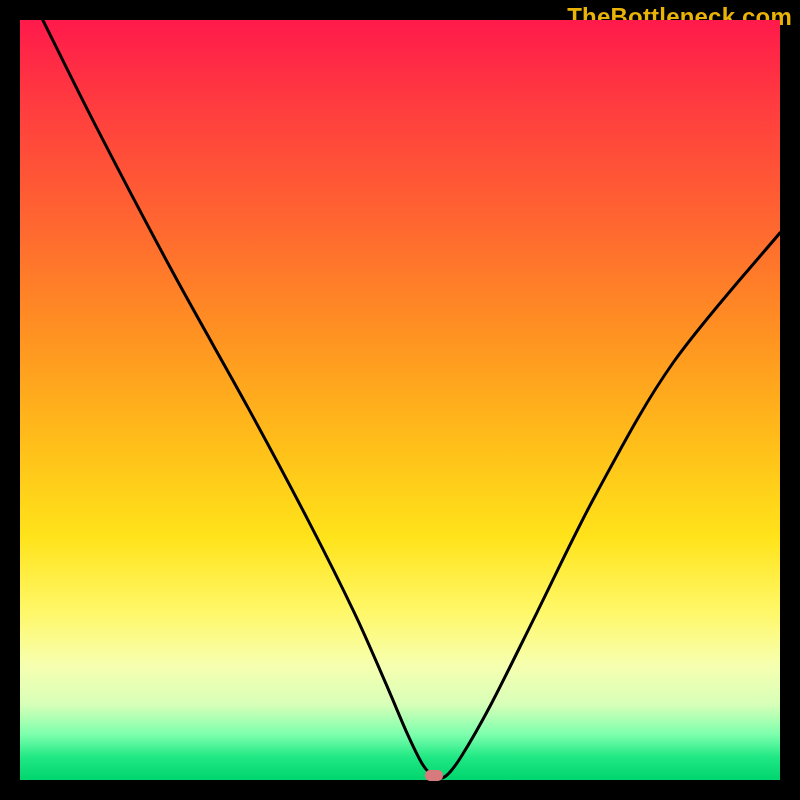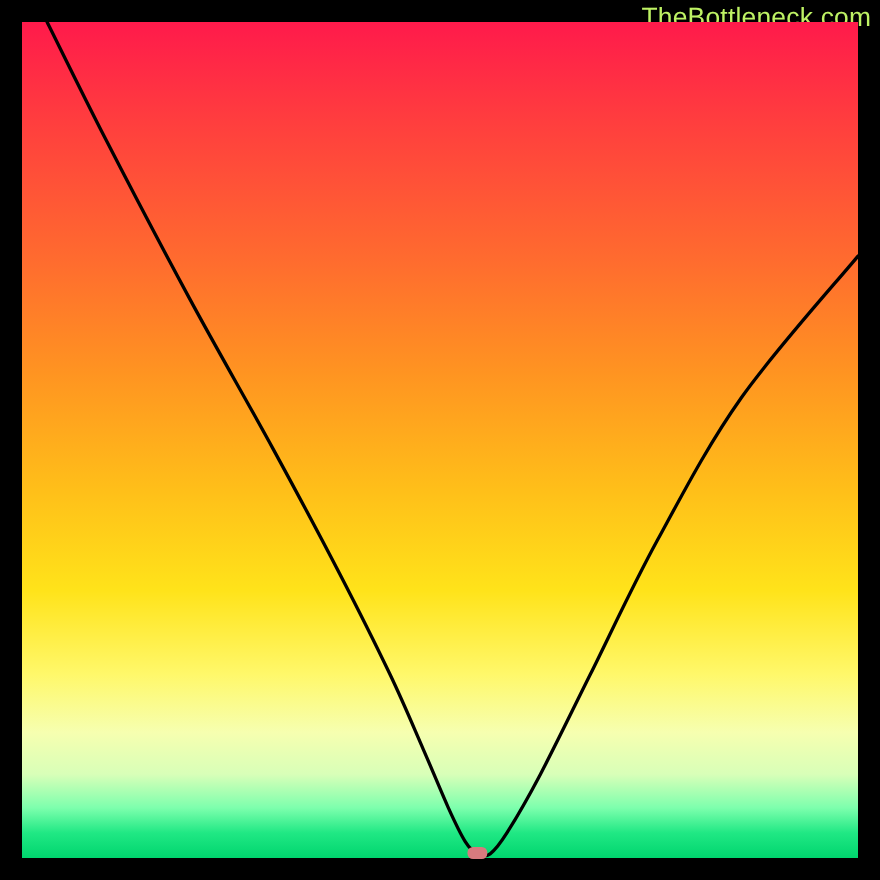--- a/index.html
+++ b/index.html
@@ -29,22 +29,22 @@
       #7dffad 94%,
       #20e884 97%,
       #00d56e 100%);
   }
   .watermark {
     position: absolute;
     top: 3px;
     right: 8px;
     font-family: Arial, Helvetica, sans-serif;
     font-size: 24px;
-    color: #bef264;
-    font-weight: 400;
+    color: #eab308;
+    font-weight: 700;
     letter-spacing: 0.2px;
   }
   svg.curve {
     position: absolute;
     left: 0; top: 0;
     width: 760px; height: 760px;
   }
   .marker {
     position: absolute;
     width: 18px;

